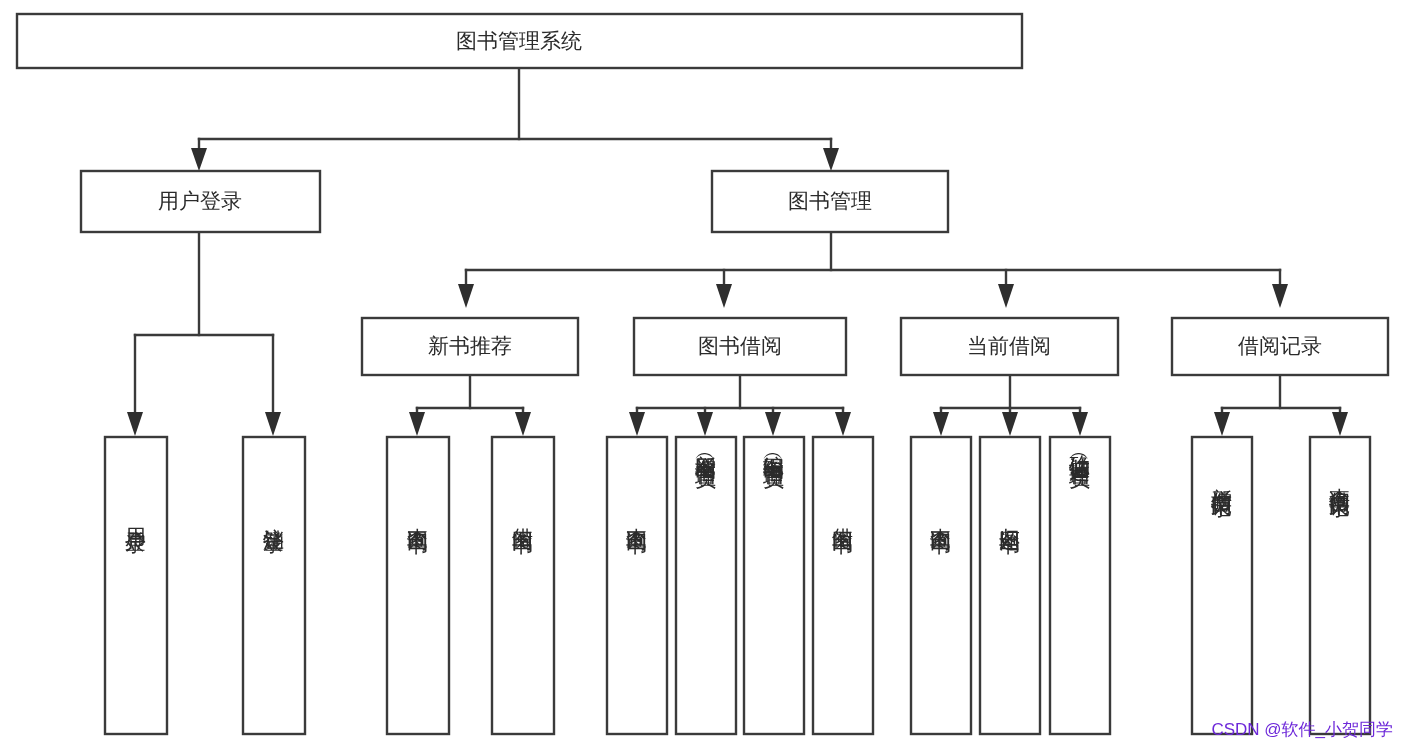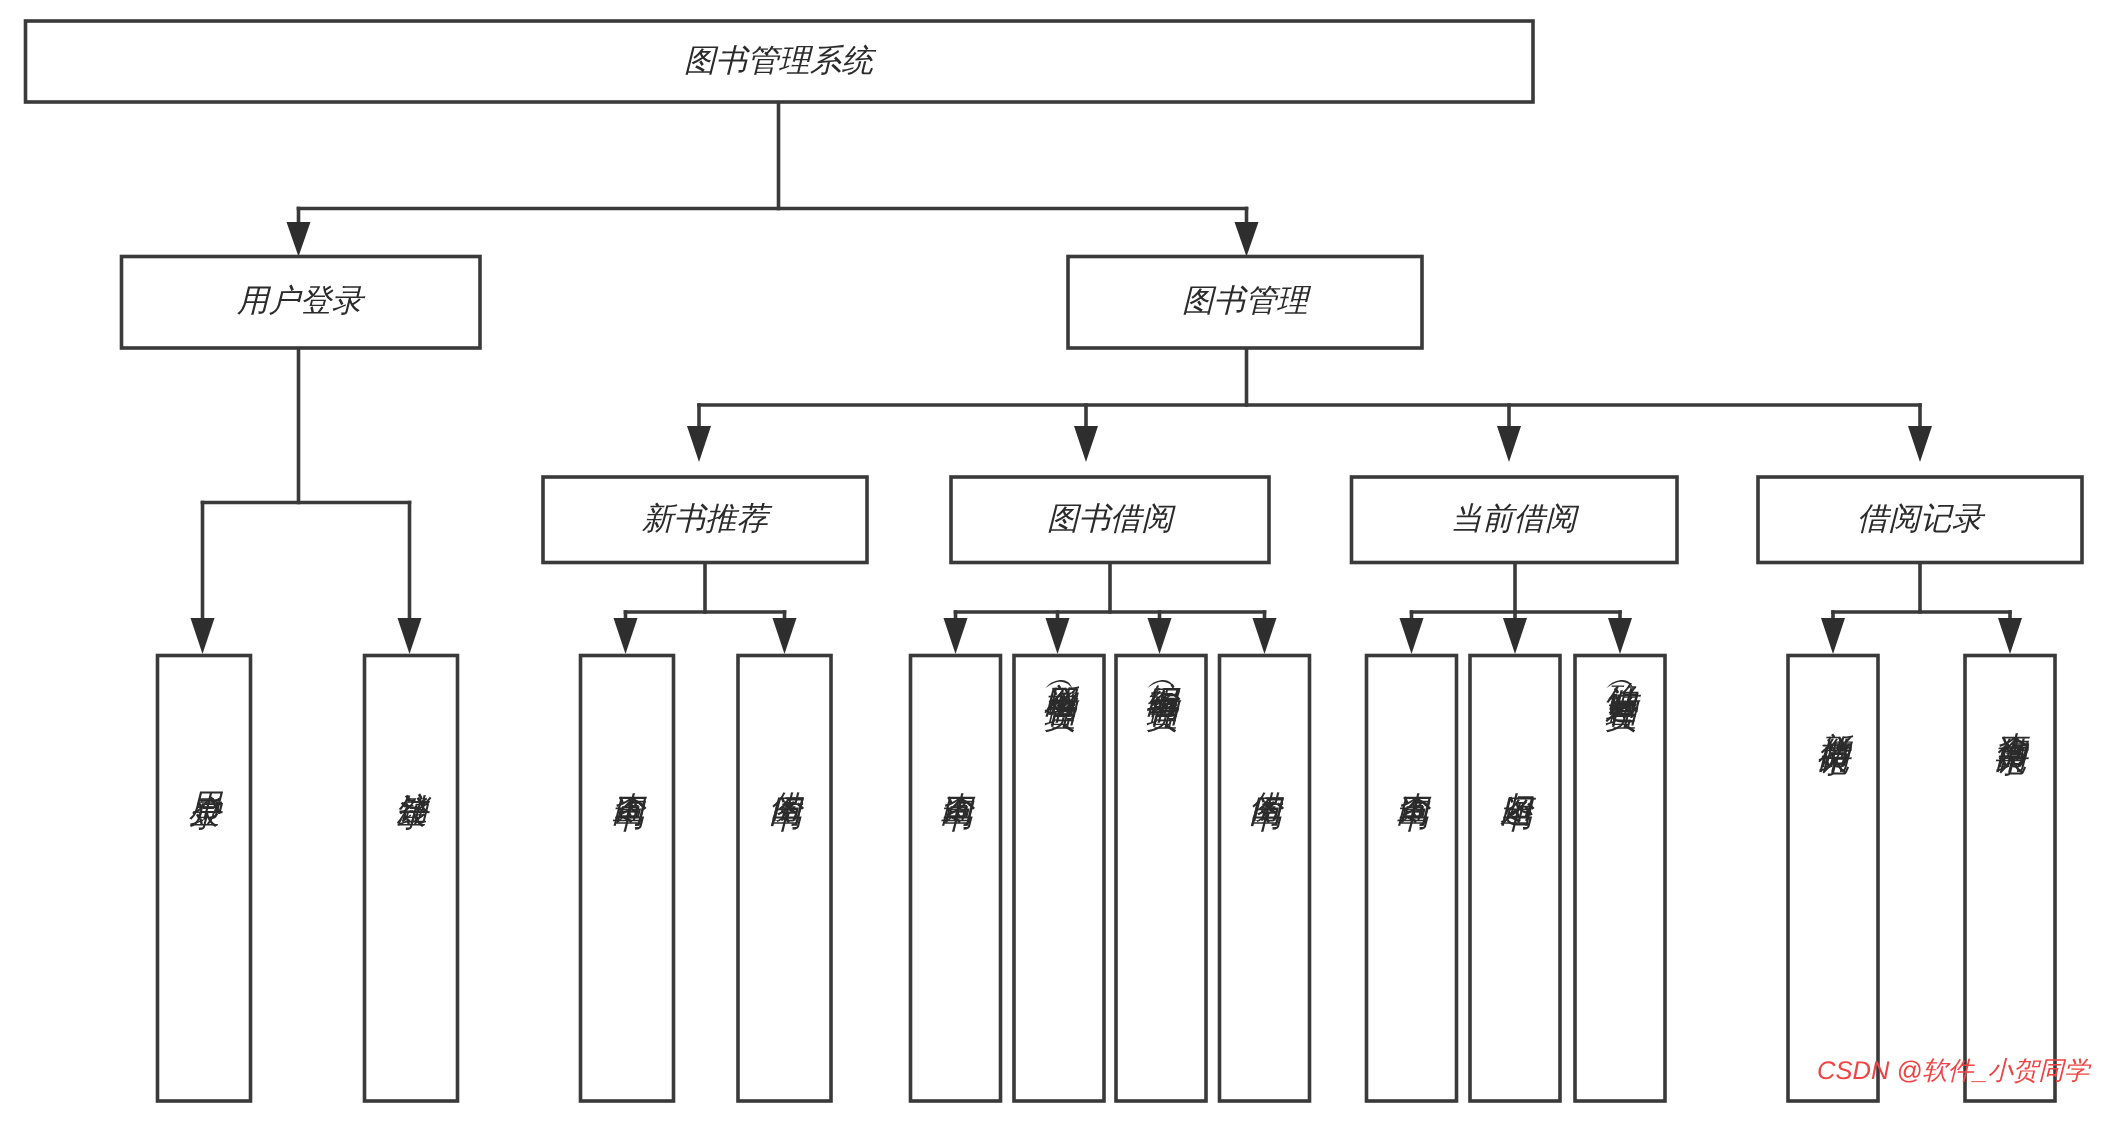--- a/index.html
+++ b/index.html
@@ -11,21 +11,20 @@
     width: 1405px;
     height: 747px;
     font-family: "Liberation Sans", "DejaVu Sans", sans-serif;
     overflow: hidden;
     position: relative;
   }
   #diagram-root {
     position: relative;
     width: 1405px;
     height: 747px;
-    font-style: italic;
   }
   svg.flow {
     position: absolute;
     top: 0;
     left: 0;
     width: 1405px;
     height: 747px;
   }
   .node-rect {
     fill: #ffffff;
@@ -54,24 +53,24 @@
     font-size: 21px;
     fill: #2b2b2b;
     writing-mode: vertical-rl;
     text-orientation: upright;
     text-anchor: middle;
     letter-spacing: 2px;
   }
   .watermark-text {
     position: absolute;
     right: 12px;
-    bottom: 22px;
+    bottom: 6px;
     font-family: "Liberation Sans", "DejaVu Sans", sans-serif;
     font-size: 17px;
-    color: #ef4444;
+    color: #6d28d9;
     white-space: nowrap;
     pointer-events: none;
     user-select: none;
   }
 </style>
 </head>
 <body>
 
 <div id="diagram-root">
 

